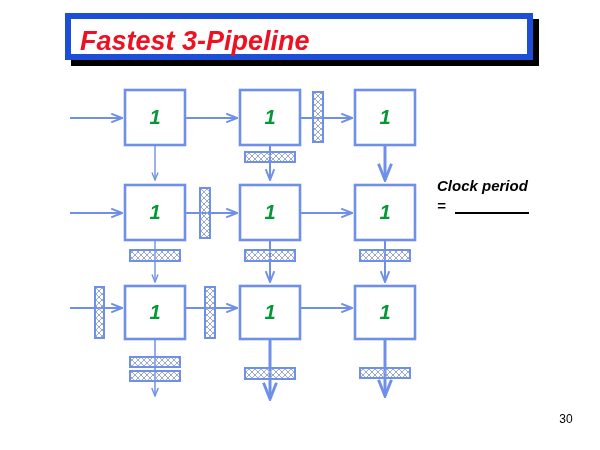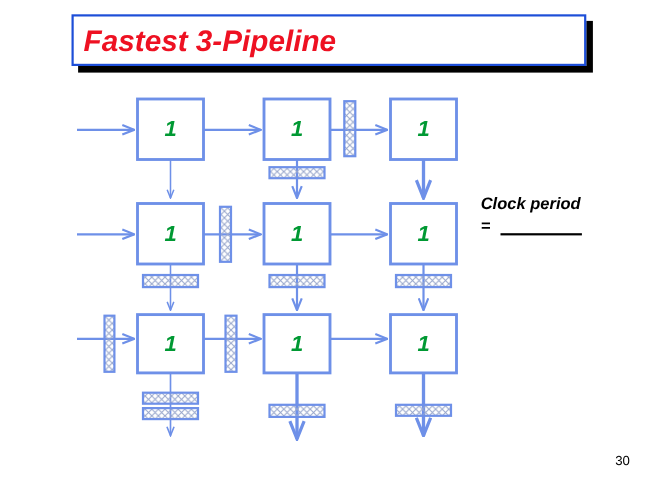--- a/index.html
+++ b/index.html
@@ -2,21 +2,21 @@
 <html><head>
 <meta charset="utf-8">
 <style>
   html,body{margin:0;padding:0;background:#ffffff;}
   .slide{
     position:relative;width:600px;height:450px;background:#ffffff;overflow:hidden;
     font-family:"Liberation Sans", sans-serif;
   }
   .title-box{
     position:absolute;left:65px;top:13px;width:468px;height:47px;
-    background:#ffffff;border:2px solid #1d4ed8;box-sizing:border-box;
+    background:#ffffff;border:6px solid #1d4ed8;box-sizing:border-box;
     box-shadow:6px 6px 0 #000000;
   }
   .title-text{
     display:block;padding-left:9px;line-height:44px;
     font-size:27px;font-weight:bold;font-style:italic;color:#ee1122;
     white-space:nowrap;
   }
   svg.diagram{position:absolute;left:0;top:0;}
   .clock-note{
     position:absolute;left:437px;top:176px;color:#000000;

